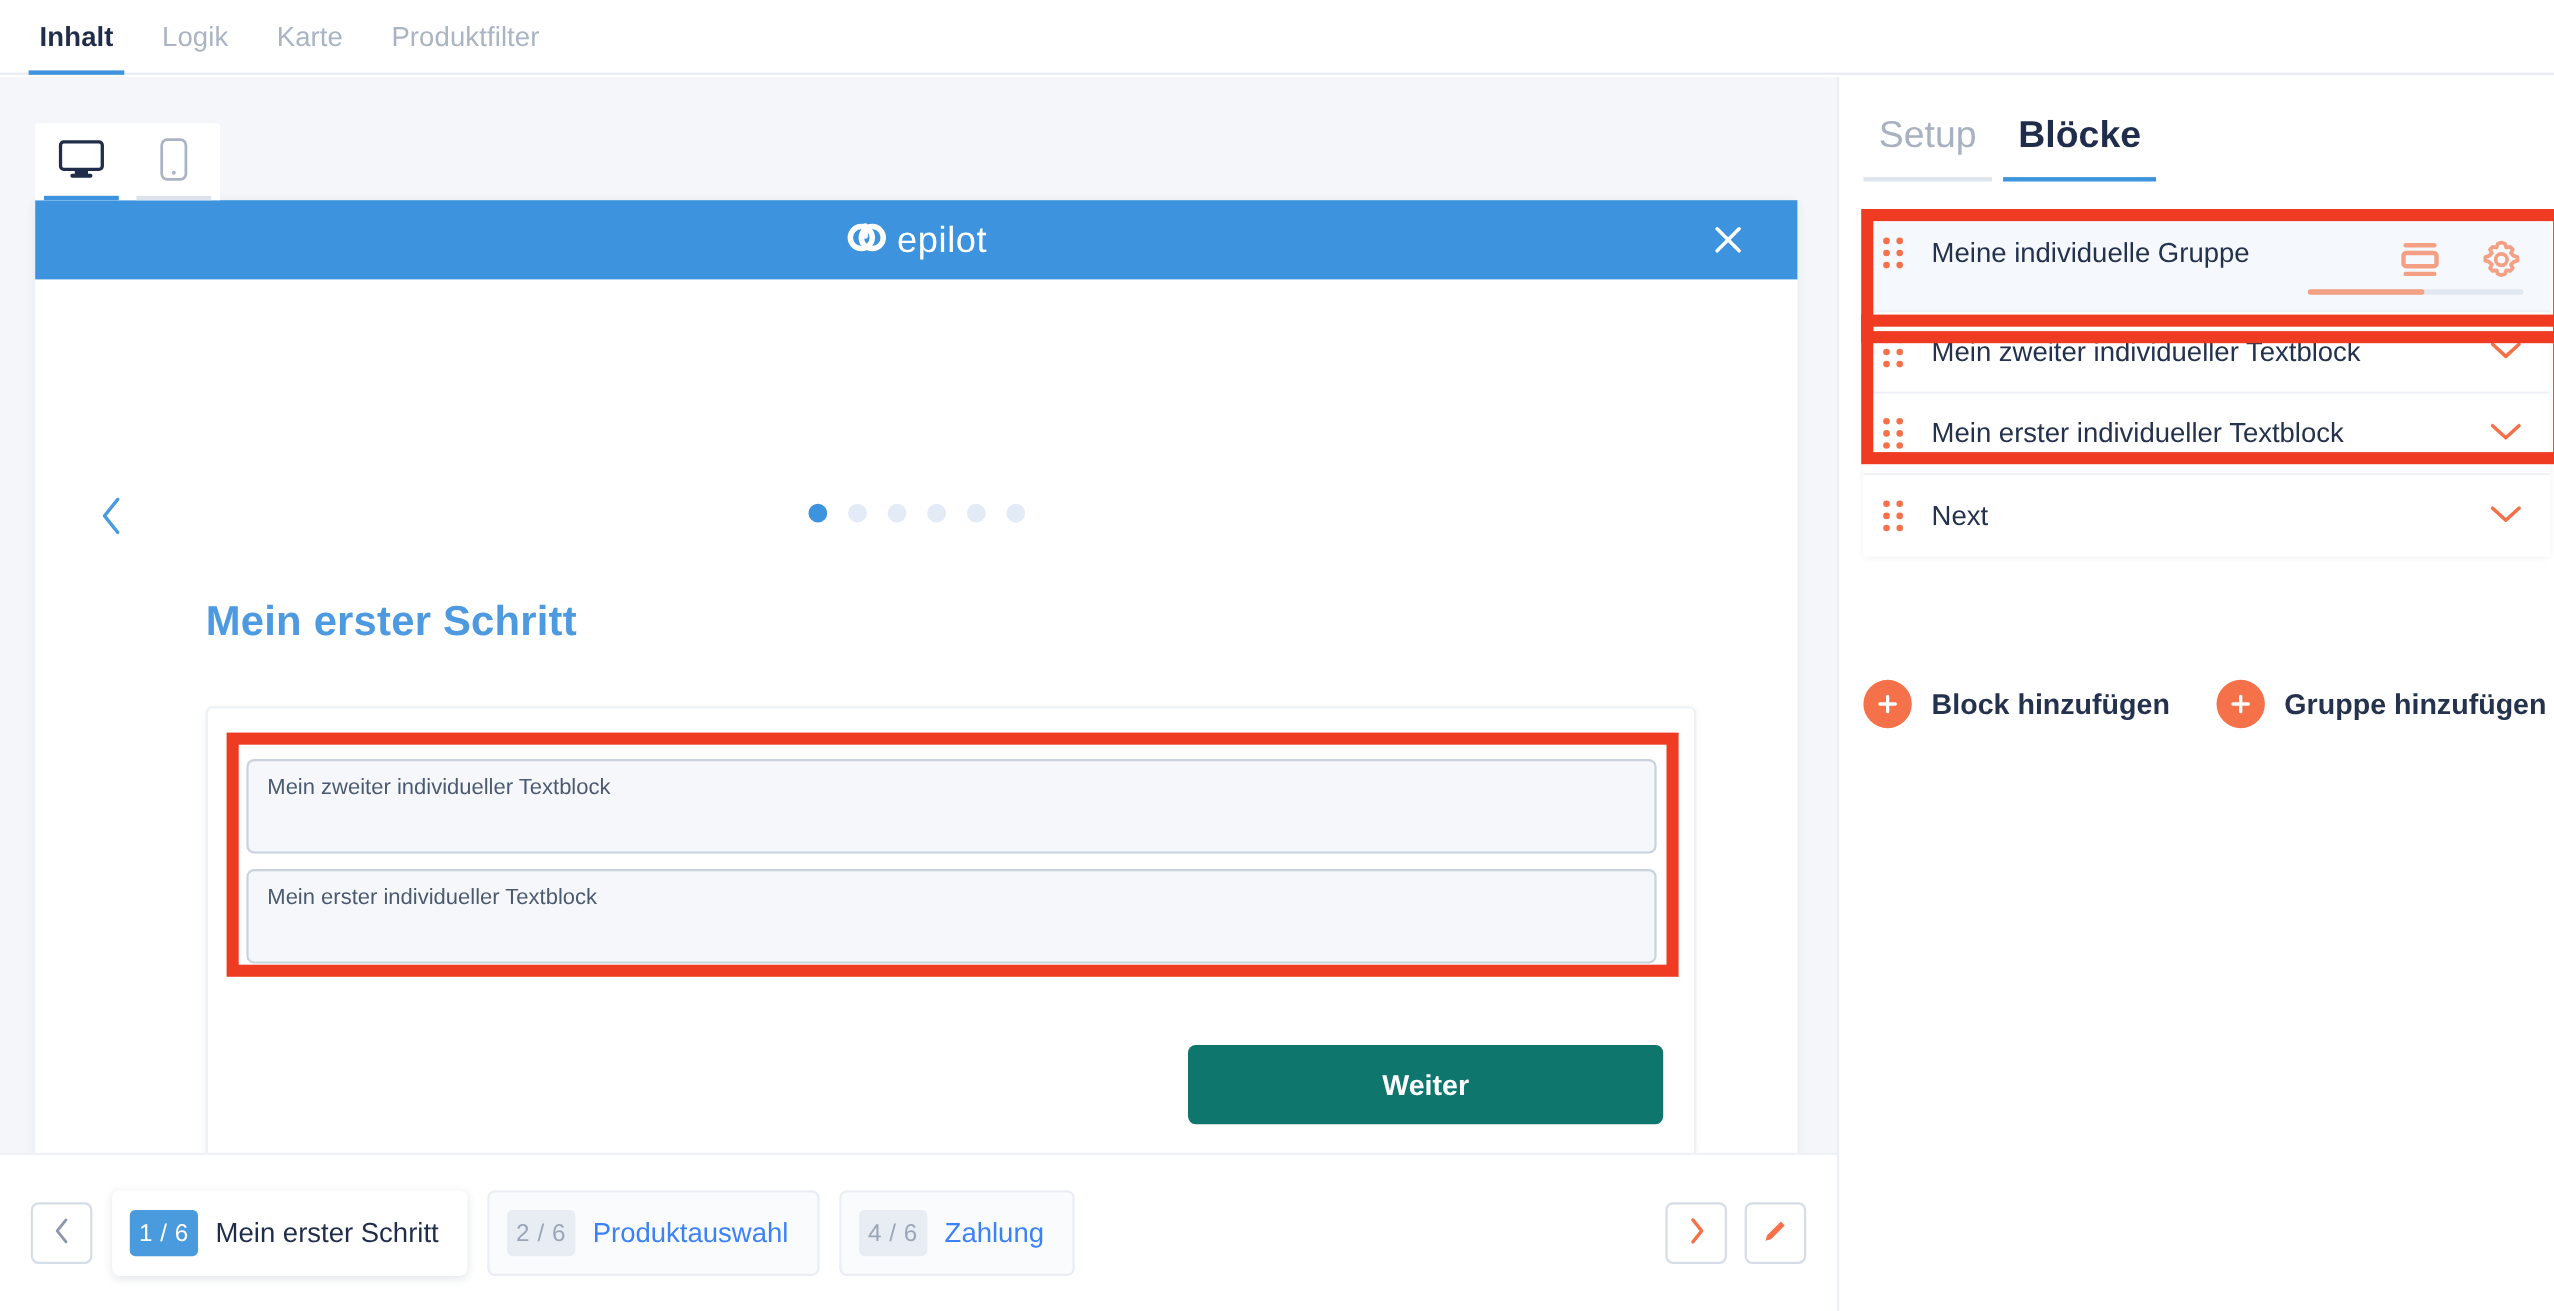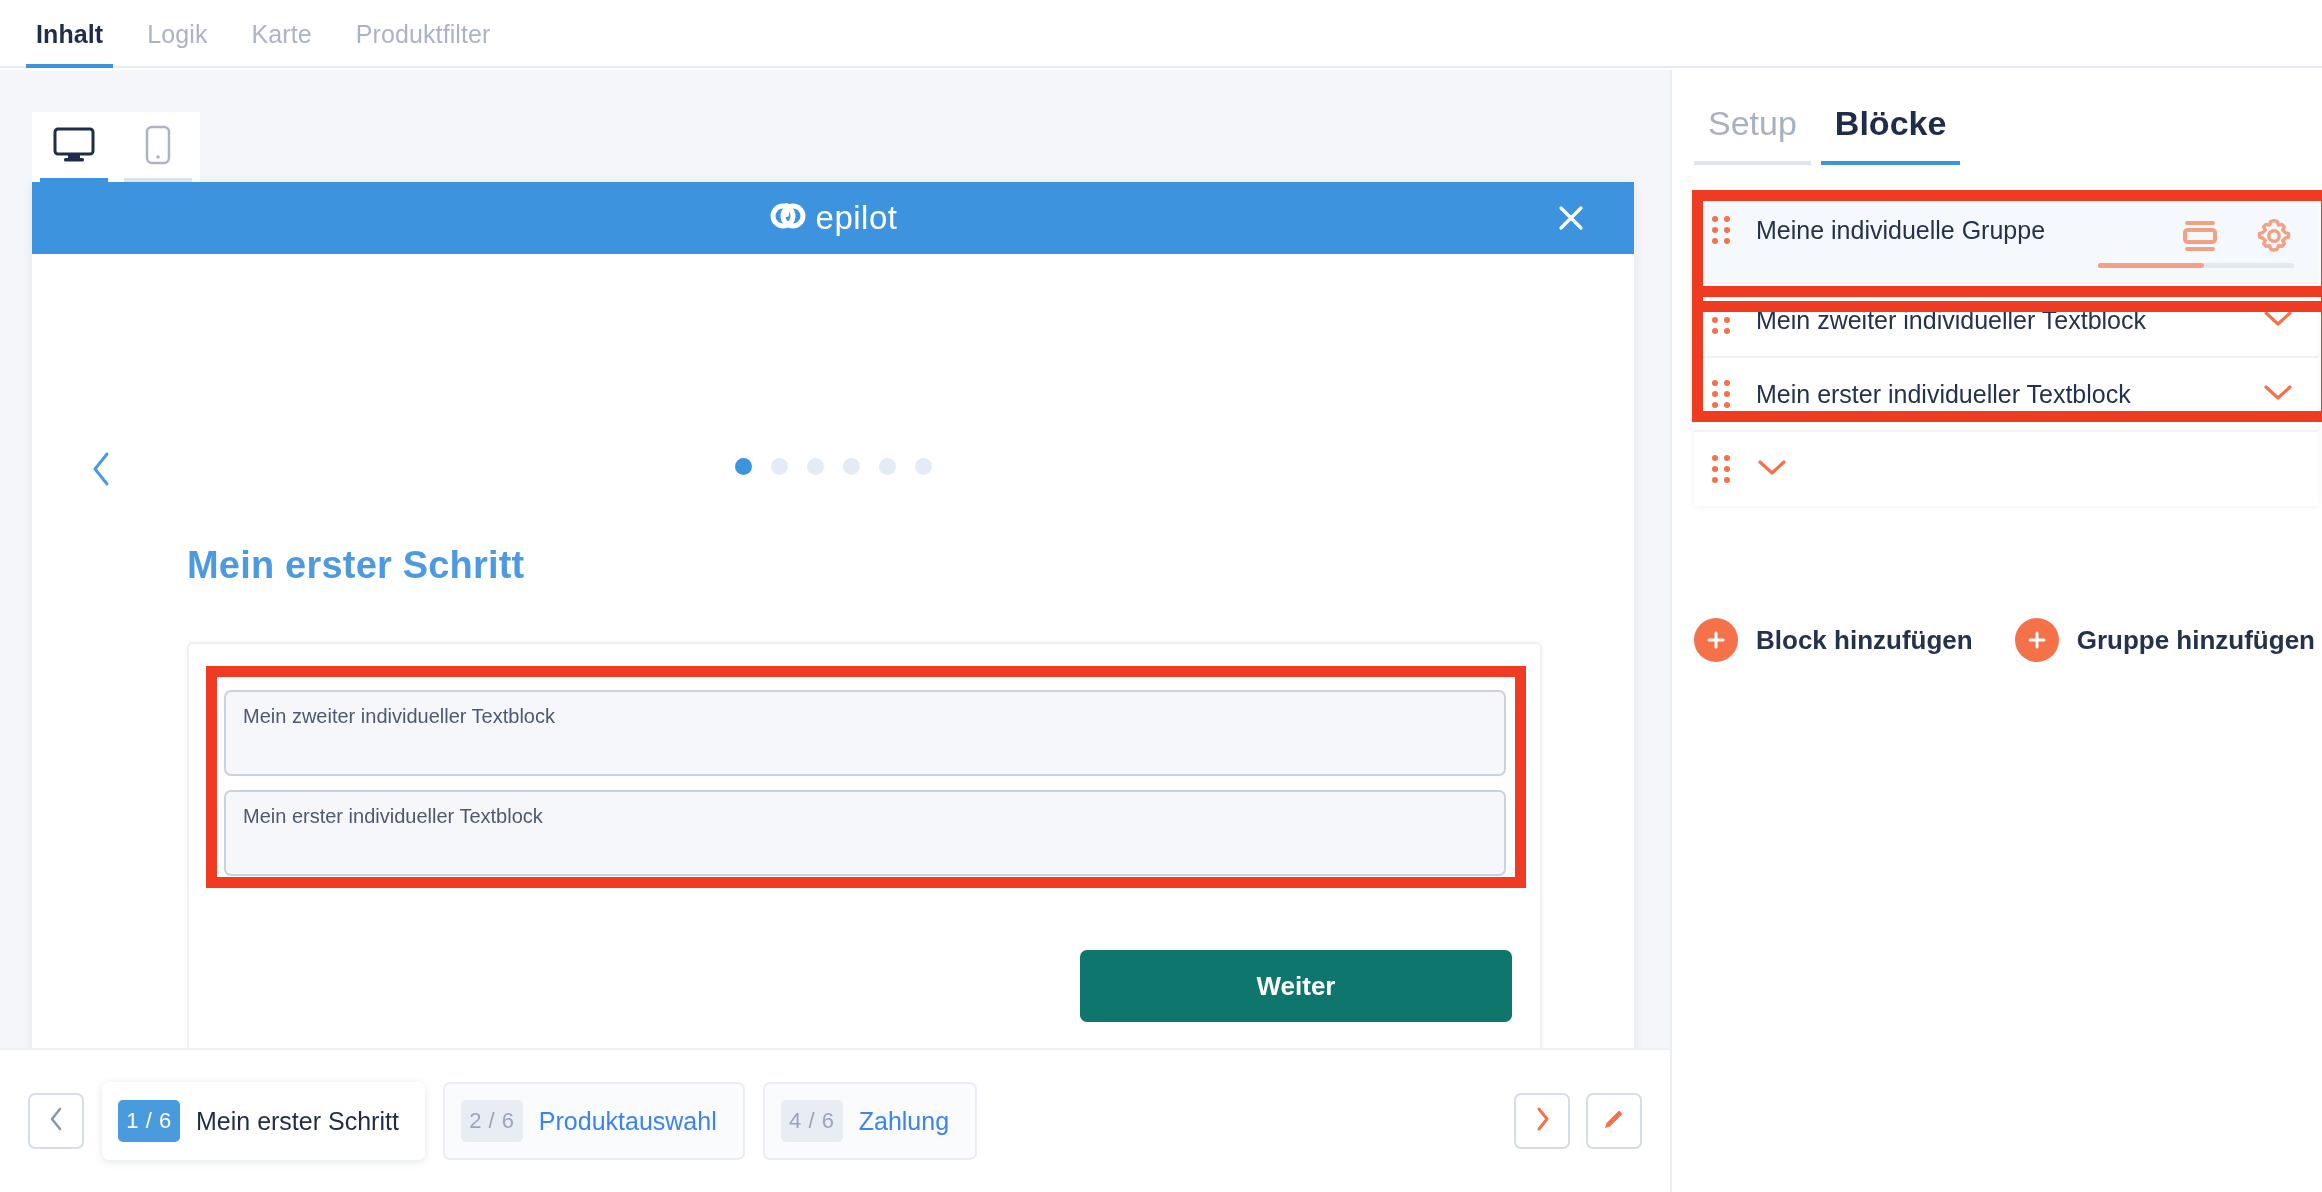--- a/index.html
+++ b/index.html
@@ -431,20 +431,21 @@
             </span>
           <span class="drow">
               <i class="ddot"></i>
               <i class="ddot"></i>
             </span>
           <span class="drow">
               <i class="ddot"></i>
               <i class="ddot"></i>
             </span>
         </span>
+        <span class="block-label">Next</span>
         <span class="chev-down">
           <svg width="32" height="20" viewBox="0 0 32 20">
             <path d="M4 5 L16 16 L28 5" fill="none" stroke="#f4714a" stroke-width="3.2" stroke-linecap="round" stroke-linejoin="round"></path>
           </svg>
         </span>
       </div>
     </div>
 
     <div class="add-row">
       <div class="add-btn">

